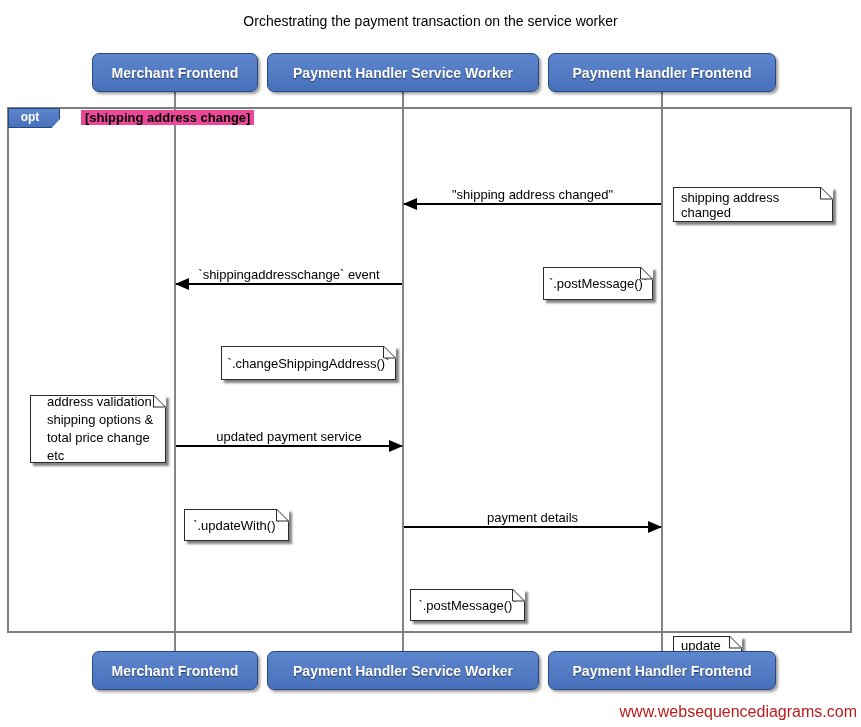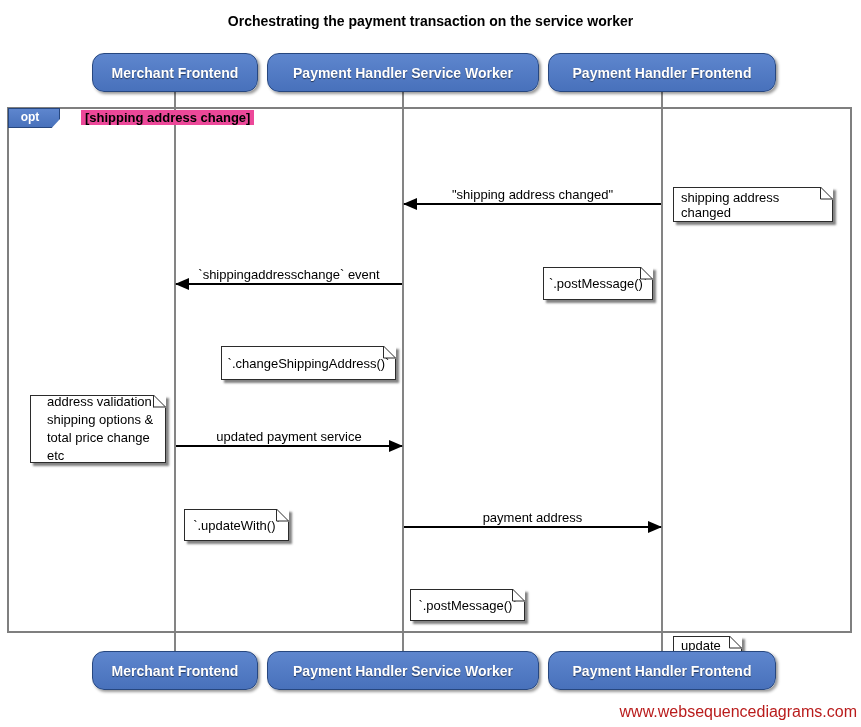--- a/index.html
+++ b/index.html
@@ -4,26 +4,26 @@
 <style>
   * { margin:0; padding:0; box-sizing:border-box; }
   html,body { background:#ffffff; }
   .stage {
     position:relative; width:861px; height:727px; background:#ffffff;
     font-family:"Liberation Sans","DejaVu Sans",sans-serif; color:#000;
     overflow:hidden;
   }
   .title {
     position:absolute; top:13px; left:0; width:100%;
-    text-align:center; font-size:14px; font-weight:bold;
+    text-align:center; font-size:14px; font-weight:normal;
   }
   .actor {
     position:absolute; height:39px;
     background:linear-gradient(#5e86ce,#4871bb);
-    border:1px solid #27477f; border-radius:12px;
+    border:1px solid #27477f; border-radius:7px;
     color:#ffffff; font-size:14px; font-weight:bold;
     display:flex; align-items:center; justify-content:center;
     text-shadow:0 1px 1px rgba(0,0,0,0.55);
     box-shadow:2px 2px 3px rgba(0,0,0,0.4);
     white-space:nowrap;
   }
   .lifeline {
     position:absolute; top:91px; height:560px; width:2px; background:#848484;
   }
   .frame {
@@ -157,21 +157,21 @@
     <span class="lbl">`shippingaddresschange` event</span>
     <span class="head head-left"></span>
   </div>
 
   <div class="msg" style="left:176px; top:445px; width:226px;">
     <span class="lbl">updated payment service</span>
     <span class="head head-right"></span>
   </div>
 
   <div class="msg" style="left:404px; top:526px; width:257px;">
-    <span class="lbl">payment address</span>
+    <span class="lbl">payment details</span>
     <span class="head head-right"></span>
   </div>
 
   <div class="actor" style="left:92px;  top:651px; width:166px;">
       <span>Merchant Frontend</span>
     </div>
   <div class="actor" style="left:267px; top:651px; width:272px;">
       <span>Payment Handler Service Worker</span>
     </div>
   <div class="actor" style="left:548px; top:651px; width:228px;">

